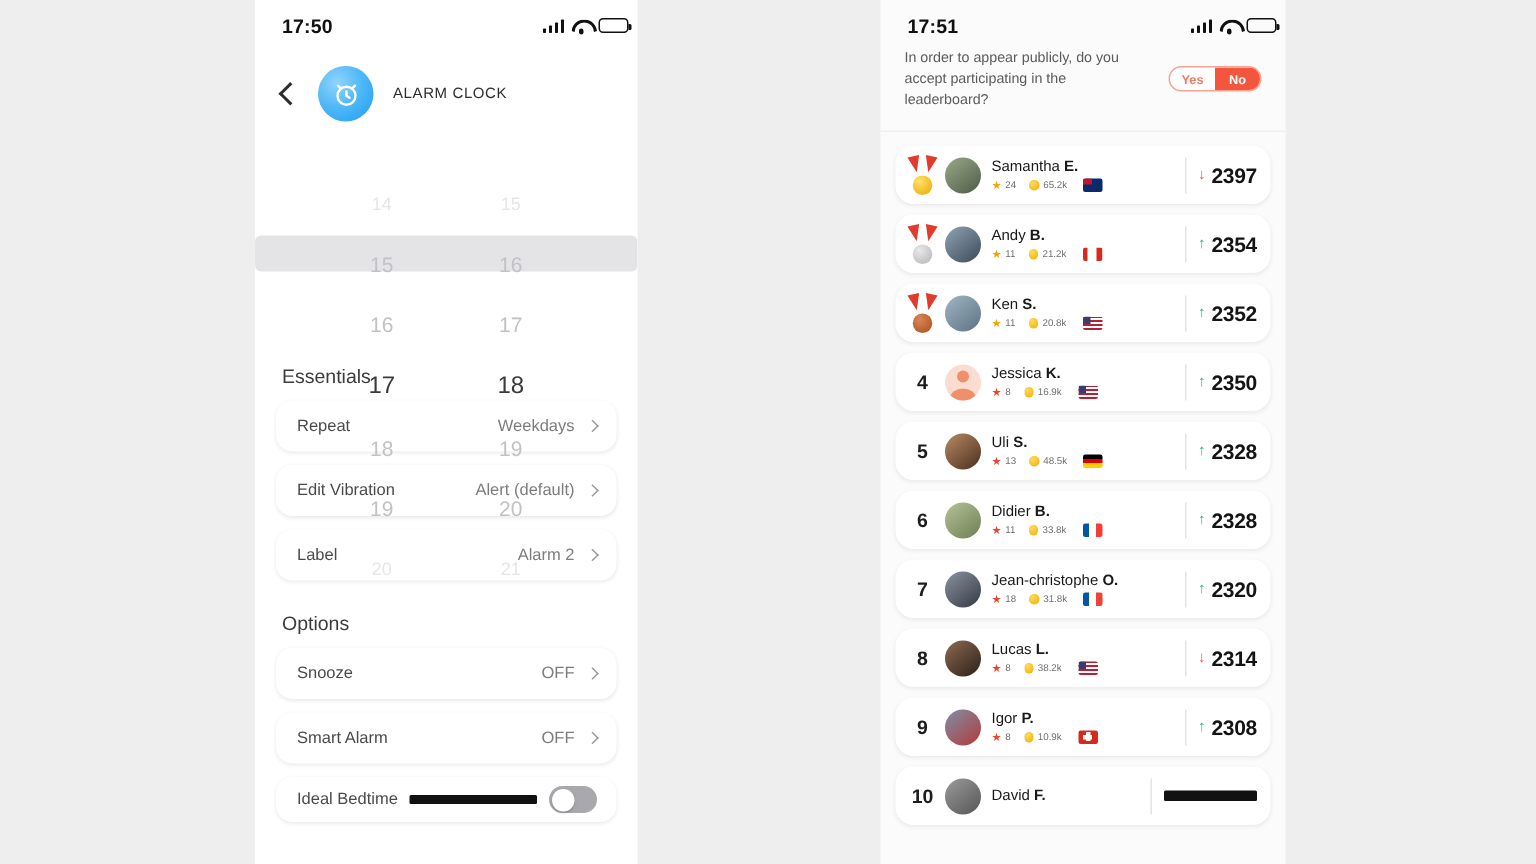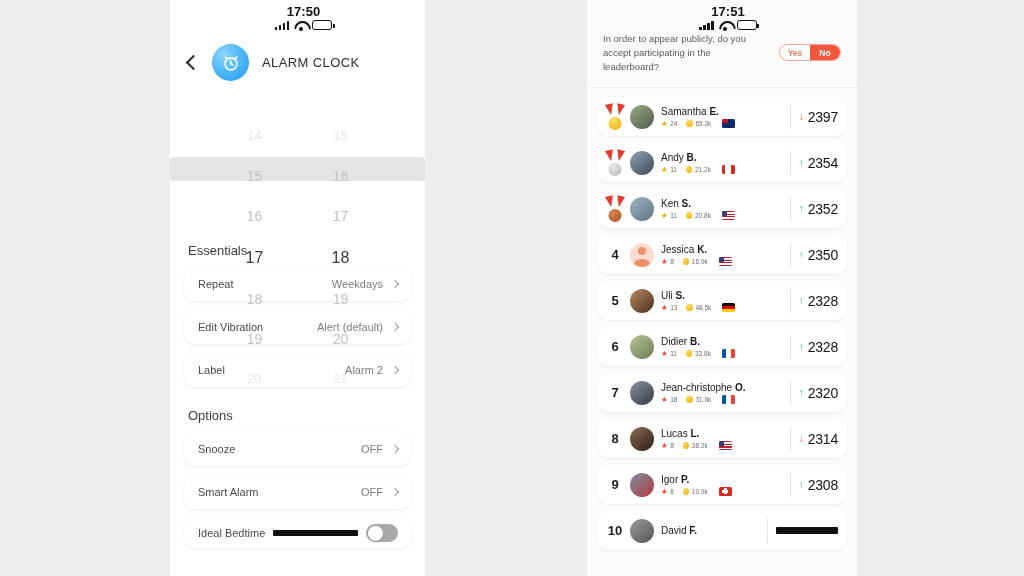--- a/index.html
+++ b/index.html
@@ -15,21 +15,21 @@
   .phone {
     position: absolute; top: 0; height: 576px;
     background: #ffffff; overflow: hidden;
   }
   #phone-left  { left: 170px; width: 255px; }
   #phone-right { left: 587px; width: 270px; background: #fbfbfb; }
 
   
   .statusbar {
     height: 30px; display: flex; align-items: center;
-    justify-content: space-between; padding: 4px 6px 0 18px; flex-direction: column;
+    justify-content: space-between; padding: 4px 6px 0 18px;
   }
   .status-time { font-size: 13px; font-weight: bold; color: #111; letter-spacing: .1px; }
   .status-icons { display: flex; align-items: center; gap: 5px; }
   .sig { display: flex; align-items: flex-end; gap: 1.5px; height: 10px; }
   .sig i { display: block; width: 2.5px; background: #111; border-radius: .5px; }
   .sig i:nth-child(1){height:3.5px}.sig i:nth-child(2){height:5.5px}
   .sig i:nth-child(3){height:7.5px}.sig i:nth-child(4){height:9.5px}
   .wifi { width: 13px; height: 10px; position: relative; }
   .wifi::before {
     content:""; position:absolute; left:0; top:1px; width:13px; height:13px;
@@ -54,21 +54,21 @@
   .nav-left { display:flex; align-items:center; padding: 14px 18px 12px 18px; gap: 13px; }
   .chev-back {
     width: 11px; height: 11px; border-left: 2px solid #2c2c2c;
     border-bottom: 2px solid #2c2c2c; transform: rotate(45deg); cursor: pointer;
   }
   .app-badge {
     width: 37px; height: 37px; border-radius: 50%;
     background: radial-gradient(circle at 34% 30%, #8fd4fb 0%, #4eb7f7 48%, #1e9df4 100%);
     display: flex; align-items: center; justify-content: center; flex: none;
   }
-  .app-title { font-size: 13px; color: #2e2e2e; letter-spacing: .4px; }
+  .app-title { font-size: 10px; color: #2e2e2e; letter-spacing: .4px; }
 
   
   .picker { position: relative; margin-top: 14px; height: 124px; }
   .picker-hl {
     position: absolute; left: 0; right: 0; top: 50px; height: 24px;
     background: #e4e4e6; border-radius: 4px;
   }
   .picker-cols { position: relative; display: flex; justify-content: center; gap: 52px; }
   .pcol { width: 34px; text-align: center; }
   .pitem {
@@ -175,21 +175,21 @@
   }
   .flag {
     width: 13px; height: 9px; border-radius: 1.5px; flex: none;
     margin-left: 2px; overflow: hidden; position: relative;
   }
   .divider { width: 1px; height: 24px; background: #e4e4e4; margin: 0 8px 0 4px; flex: none; }
   .score-box { display: flex; align-items: center; gap: 4px; flex: none; }
   .arrow { font-size: 10px; line-height: 1; }
   .arrow.up   { color: #3fae95; }
   .arrow.down { color: #e8604a; }
-  .score { font-size: 14px; font-weight: normal; color: #141414; letter-spacing: -.2px; }
+  .score { font-size: 14px; font-weight: bold; color: #141414; letter-spacing: -.2px; }
   .score-redact { width: 62px; height: 7px; background: #111; border-radius: 1px; }
 
   
   .f-au { background:#0a2a6b; }
   .f-au::before { content:""; position:absolute; left:0; top:0; width:6px; height:4.5px;
                   background: conic-gradient(from 0deg, #c8102e 0 100%); }
   .f-ca { background:#fff; }
   .f-ca::before, .f-ca::after { content:""; position:absolute; top:0; width:3.6px; height:100%; background:#d52b1e; }
   .f-ca::before { left:0; } .f-ca::after { right:0; }
   .f-us { background: repeating-linear-gradient(#b22234 0 1.3px, #fff 1.3px 2.6px); }

